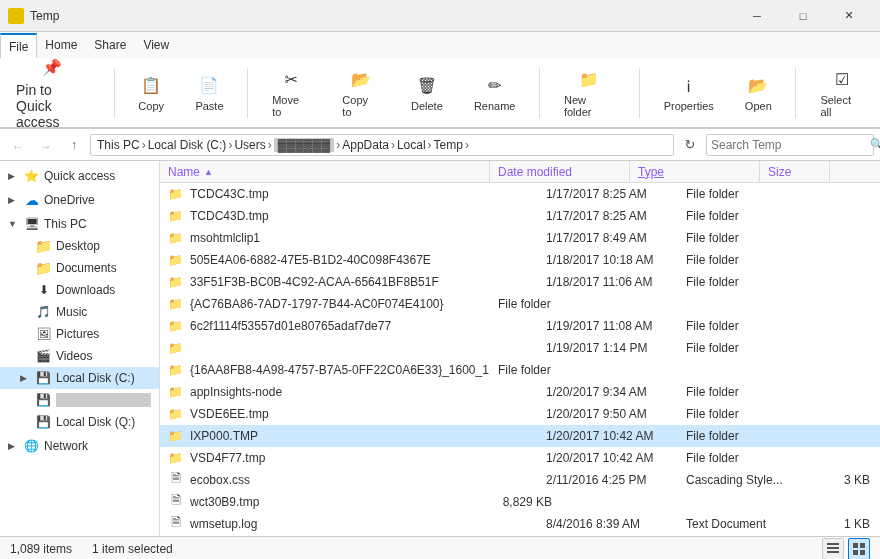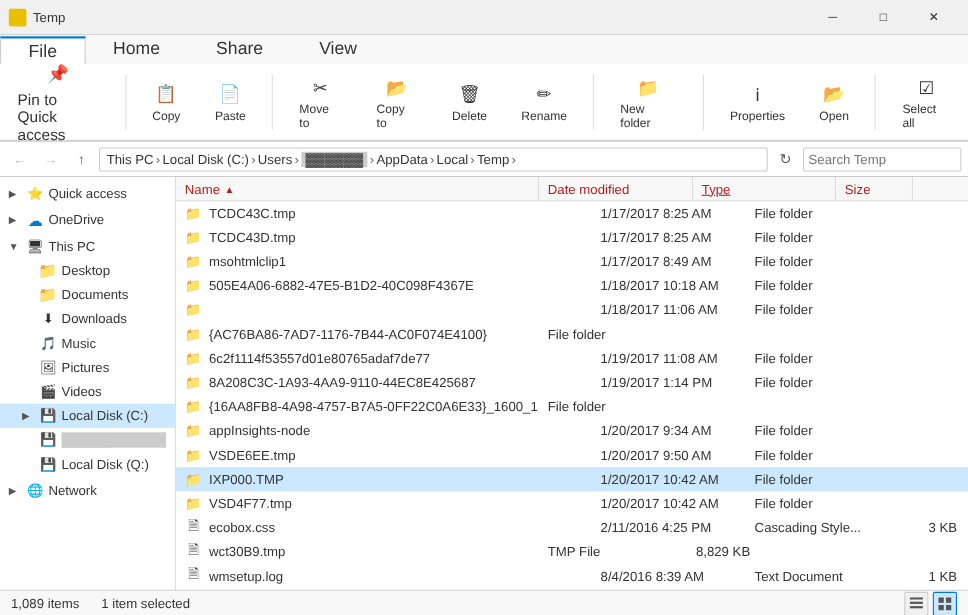--- a/index.html
+++ b/index.html
@@ -29,22 +29,22 @@
     
     .ribbon {
       background: #f8f8f8;
       border-bottom: 1px solid #ccc;
     }
     .ribbon-tabs {
       display: flex;
       height: 26px;
     }
     .ribbon-tab {
-      padding: 4px 25px;
-      font-size: 16px;
+      padding: 4px 8px;
+      font-size: 12px;
       cursor: pointer;
       color: #333;
       border: none;
       background: transparent;
       border-right: 1px solid transparent;
     }
     .ribbon-tab.active {
       background: white;
       border-top: 2px solid #0078d7;
       border-left: 1px solid #ccc;
@@ -107,21 +107,21 @@
       border: none; background: transparent; font-size: 13px;
     }
     .search-box {
       height: 22px;
       border: 1px solid #ccc;
       border-radius: 2px;
       display: flex;
       align-items: center;
       padding: 0 4px;
       background: white;
-      width: 144px;
+      width: 168px;
       gap: 4px;
     }
     .search-input {
       border: none; outline: none; font-size: 12px; color: #999; flex: 1; background: transparent;
     }
     .search-icon { color: #666; font-size: 11px; }
 
     
     .main-layout {
       display: flex;
@@ -167,21 +167,21 @@
     .file-list-header {
       display: flex;
       align-items: center;
       height: 22px;
       border-bottom: 1px solid #ddd;
       background: #f8f8f8;
       flex-shrink: 0;
     }
     .col-header {
       display: flex; align-items: center; height: 100%;
-      padding: 0 8px; font-size: 12px; color: #b91c1c; cursor: pointer;
+      padding: 0 8px; font-size: 12px; color: #8b5cf6; cursor: pointer;
       border-right: 1px solid #ddd; white-space: nowrap;
     }
     .col-name { width: 330px; }
     .col-date { width: 140px; }
     .col-type { width: 130px; text-decoration: underline; }
     .col-size { width: 70px; text-align: center; }
     .sort-arrow { margin-left: 4px; font-size: 9px; }
 
     .file-list { flex: 1; overflow-y: auto; }
     .file-row {
@@ -482,35 +482,36 @@
     <div class="file-cell file-cell-type">
       <span>File folder</span>
     </div>
     <div class="file-cell file-cell-size">
       <span></span>
     </div>
   </div>
         <div class="file-row">
     <div class="file-cell file-cell-name">
       <span class="file-icon">📁</span>
+      <span>33F51F3B-BC0B-4C92-ACAA-65641BF8B51F</span>
     </div>
     <div class="file-cell file-cell-date">
       <span>1/18/2017 11:06 AM</span>
     </div>
     <div class="file-cell file-cell-type">
       <span>File folder</span>
     </div>
     <div class="file-cell file-cell-size">
       <span></span>
     </div>
   </div>
         <div class="file-row">
     <div class="file-cell file-cell-name">
       <span class="file-icon">📁</span>
-      <span>{AC76BA86-7AD7-1176-7B44-AC0F074E4100}</span>
+      <span>{AC76BA86-7AD7-1797-7B44-AC0F074E4100}</span>
     </div>
     <div class="file-cell file-cell-type">
       <span>File folder</span>
     </div>
     <div class="file-cell file-cell-size">
       <span></span>
     </div>
   </div>
         <div class="file-row">
     <div class="file-cell file-cell-name">
@@ -523,21 +524,20 @@
     <div class="file-cell file-cell-type">
       <span>File folder</span>
     </div>
     <div class="file-cell file-cell-size">
       <span></span>
     </div>
   </div>
         <div class="file-row">
     <div class="file-cell file-cell-name">
       <span class="file-icon">📁</span>
-      <span>8A208C3C-1A93-4AA9-9110-44EC8E425687</span>
     </div>
     <div class="file-cell file-cell-date">
       <span>1/19/2017 1:14 PM</span>
     </div>
     <div class="file-cell file-cell-type">
       <span>File folder</span>
     </div>
     <div class="file-cell file-cell-size">
       <span></span>
     </div>
@@ -626,23 +626,20 @@
       <span>Cascading Style...</span>
     </div>
     <div class="file-cell file-cell-size">
       <span>3 KB</span>
     </div>
   </div>
         <div class="file-row">
     <div class="file-cell file-cell-name">
       <span class="file-icon">🗎</span>
       <span>wct30B9.tmp</span>
-    </div>
-    <div class="file-cell file-cell-type">
-      <span>TMP File</span>
     </div>
     <div class="file-cell file-cell-size">
       <span>8,829 KB</span>
     </div>
   </div>
         <div class="file-row">
     <div class="file-cell file-cell-name">
       <span class="file-icon">🗎</span>
       <span>wmsetup.log</span>
     </div>

